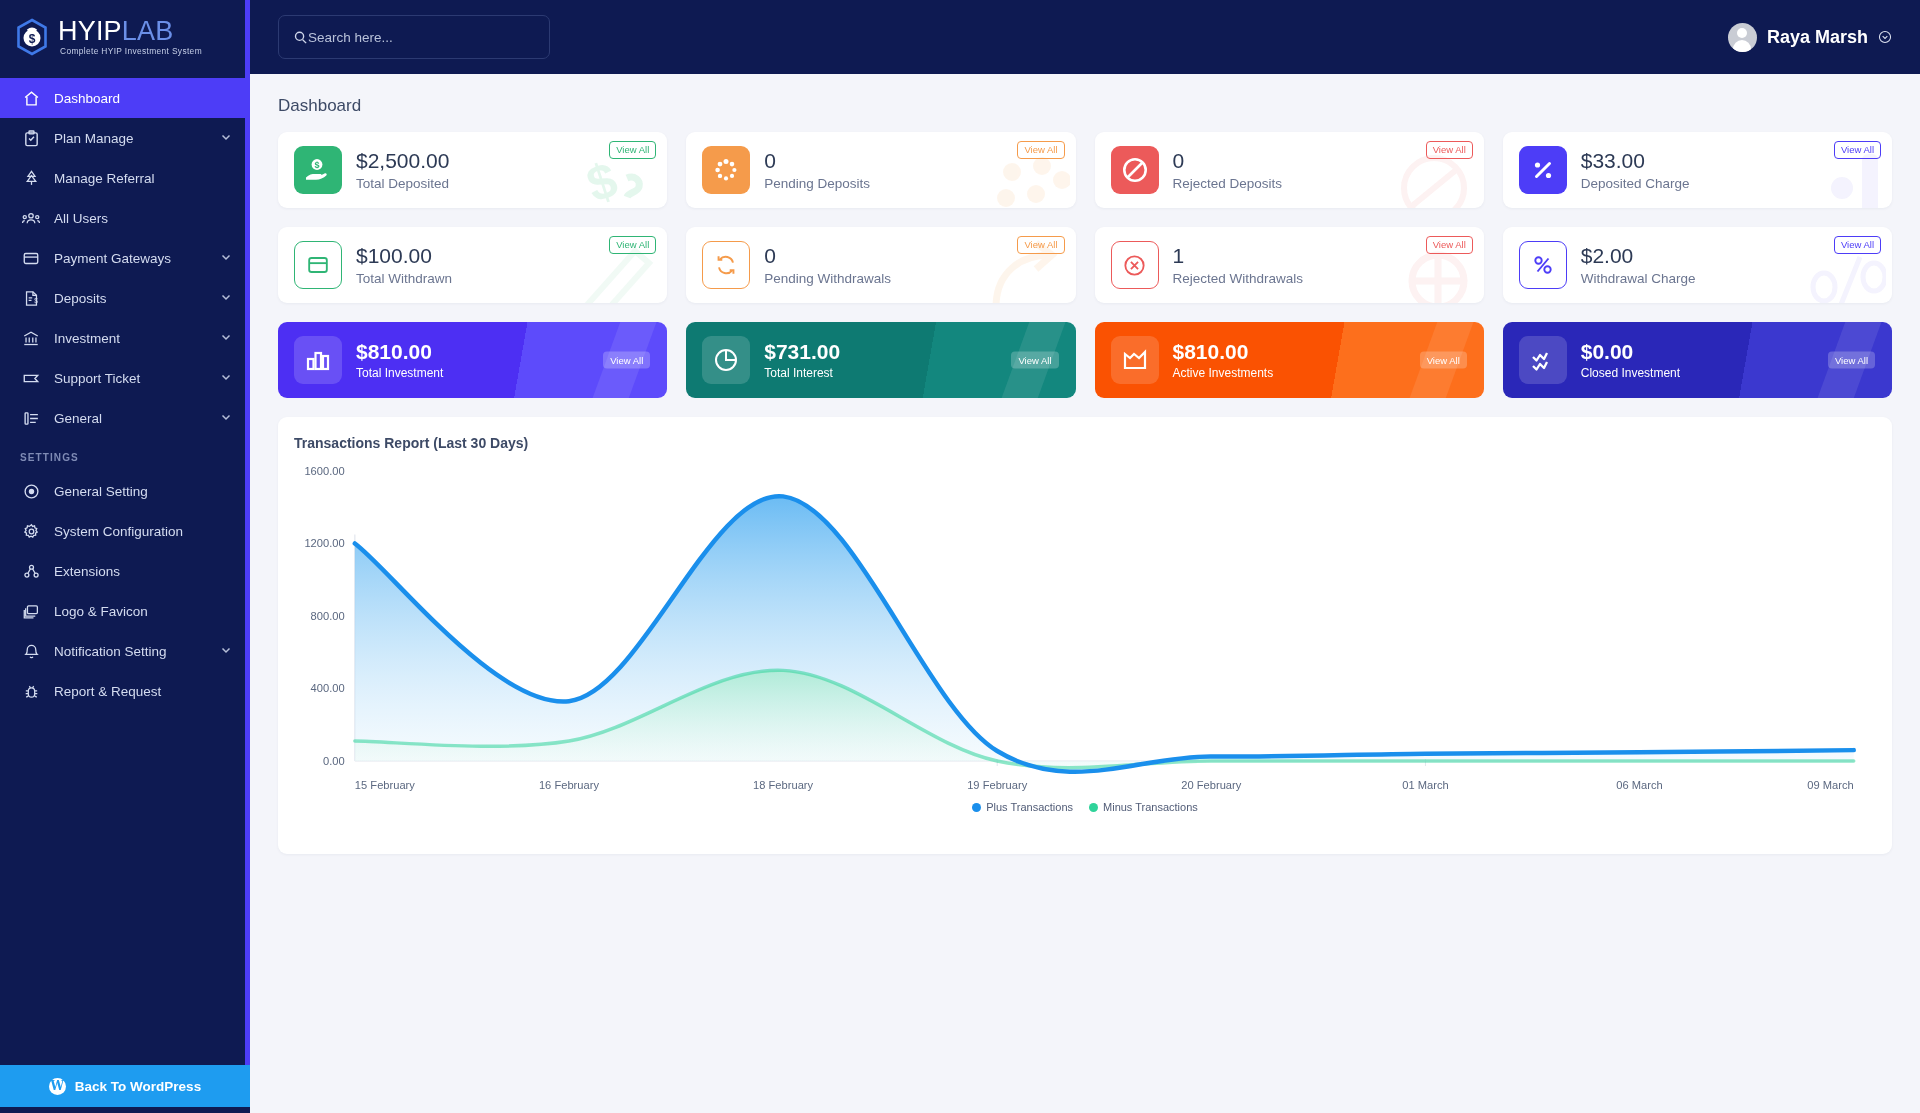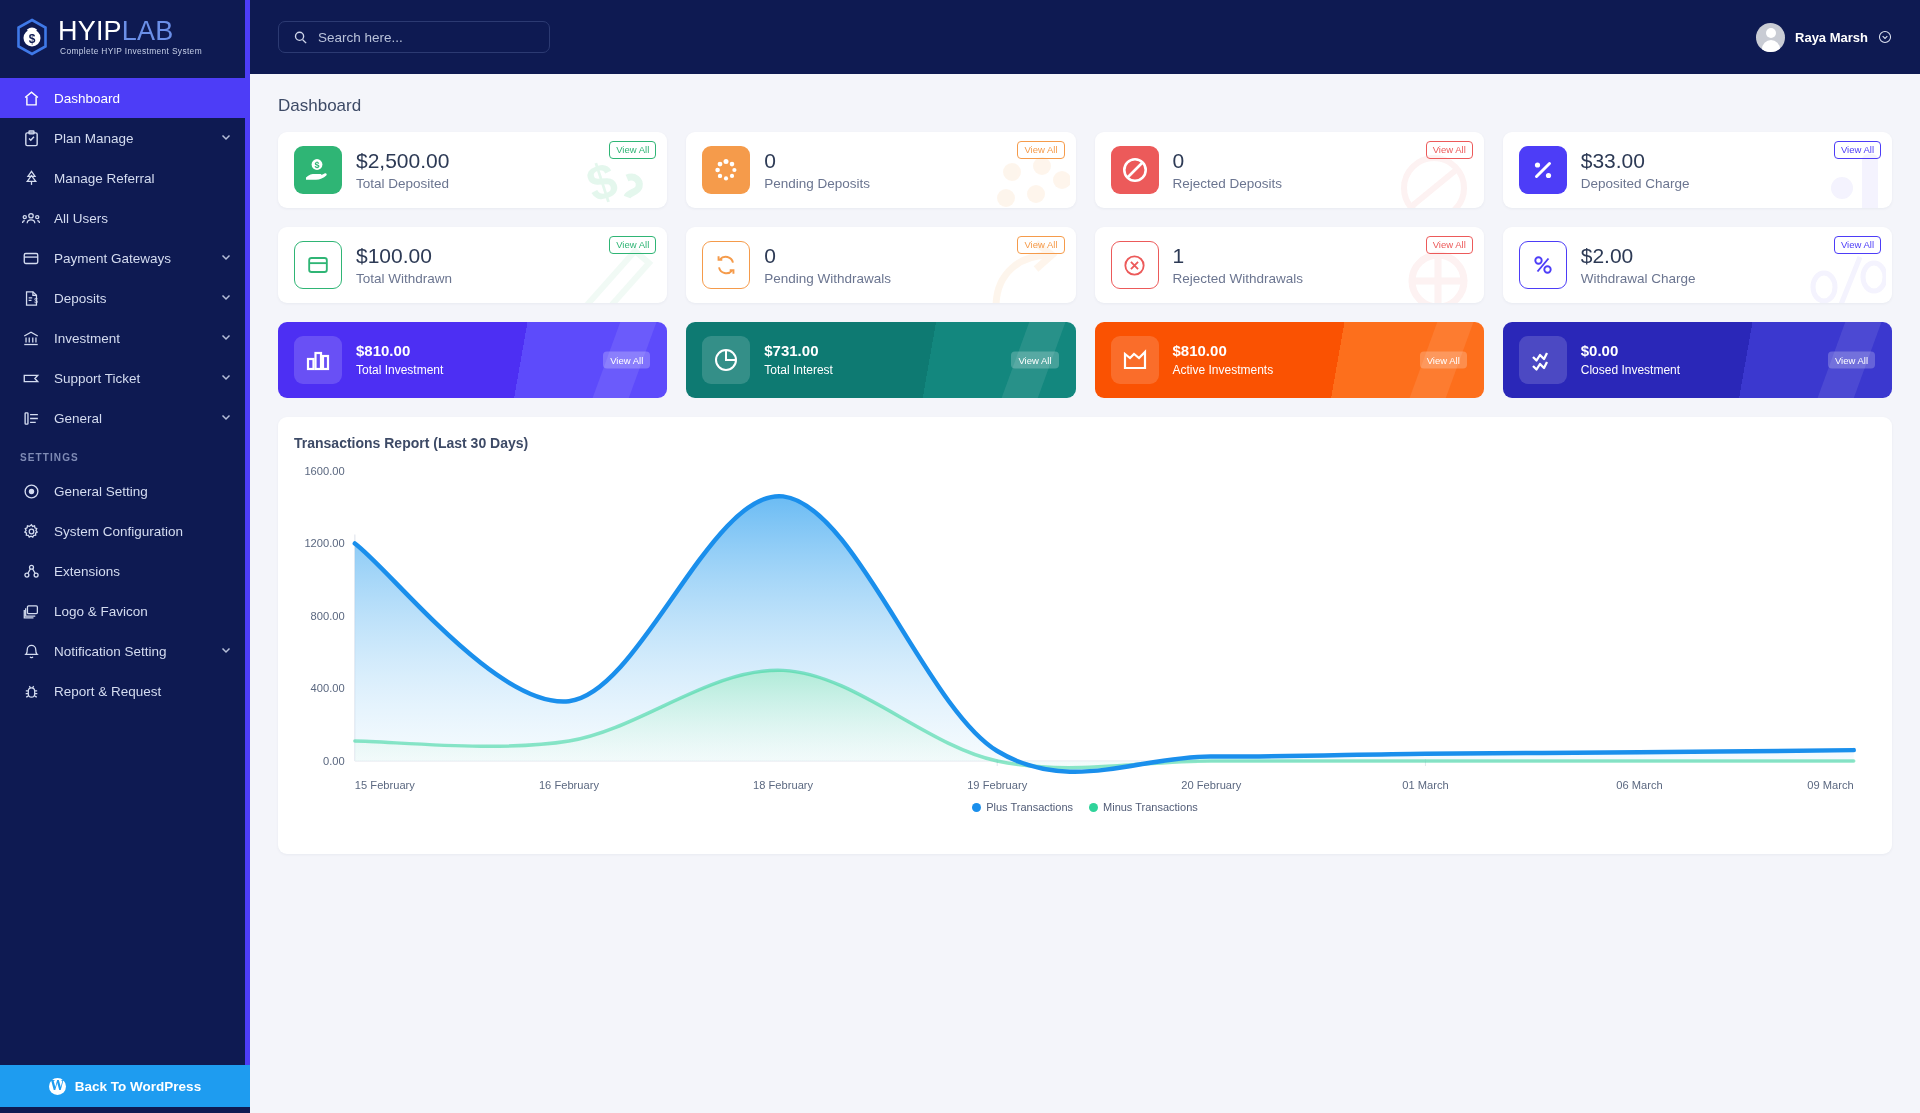--- a/index.html
+++ b/index.html
@@ -92,26 +92,26 @@
 
   
   .main { flex: 1 1 auto; display: flex; flex-direction: column; height: 1113px; }
   .topbar {
     height: 74px; flex: 0 0 74px;
     background: #0e1a52;
     display: flex; align-items: center;
     padding: 0 28px 0 28px;
   }
   .search-box {
-    width: 272px; height: 32px;
+    width: 272px; height: 44px;
     border: 1px solid #2c3a72;
     border-radius: 7px;
     display: flex; align-items: center;
     padding: 4px 14px;
-    gap: 10px;
+    gap: 0;
     background: transparent;
   }
   .search-box .s-ico { color: #cfd6ea; display: flex; }
   .search-input {
     background: transparent; border: none; outline: none;
     color: #dfe4f2; font-size: 13.5px;
     font-family: "Liberation Sans", sans-serif;
     width: 100%;
   }
   .search-input::placeholder { color: #b9c2da; }
@@ -125,21 +125,21 @@
   .avatar::before {
     content: ""; position: absolute; left: 50%; top: 5px;
     width: 10px; height: 10px; border-radius: 50%;
     background: #fff; transform: translateX(-50%);
   }
   .avatar::after {
     content: ""; position: absolute; left: 50%; top: 17px;
     width: 18px; height: 16px; border-radius: 9px 9px 0 0;
     background: #fff; transform: translateX(-50%);
   }
-  .profile-name { color: #fff; font-size: 13px; font-weight: 700; }
+  .profile-name { color: #fff; font-size: 18px; font-weight: 700; }
   .profile-chev { color: #dfe4f2; display: flex; }
 
   .content {
     flex: 1 1 auto; overflow: hidden;
     padding: 22px 28px 0 28px;
   }
   .page-title { font-size: 17px; font-weight: 400; color: #3d4a66; margin-bottom: 16px; }
 
   .grid { display: grid; grid-template-columns: repeat(4, 1fr); gap: 19px; }
   .grid + .grid { margin-top: 19px; }
@@ -196,21 +196,21 @@
     transform: rotate(20deg);
   }
   .gcard-ico {
     width: 48px; height: 48px; flex: 0 0 48px;
     border-radius: 9px;
     background: rgba(255,255,255,.16);
     display: flex; align-items: center; justify-content: center;
     margin-right: 14px; z-index: 2;
   }
   .gcard-body { z-index: 2; }
-  .gcard-value { font-size: 15px; font-weight: 700; line-height: 1.12; }
+  .gcard-value { font-size: 21px; font-weight: 700; line-height: 1.12; }
   .gcard-label { font-size: 12px; margin-top: 3px; }
   .gview {
     position: absolute; right: 17px; top: 50%;
     transform: translateY(-50%);
     background: rgba(255,255,255,.22);
     color: #fff;
     font-size: 9.5px;
     padding: 3px 7px; border-radius: 4px;
     z-index: 3; cursor: pointer; white-space: nowrap;
   }

